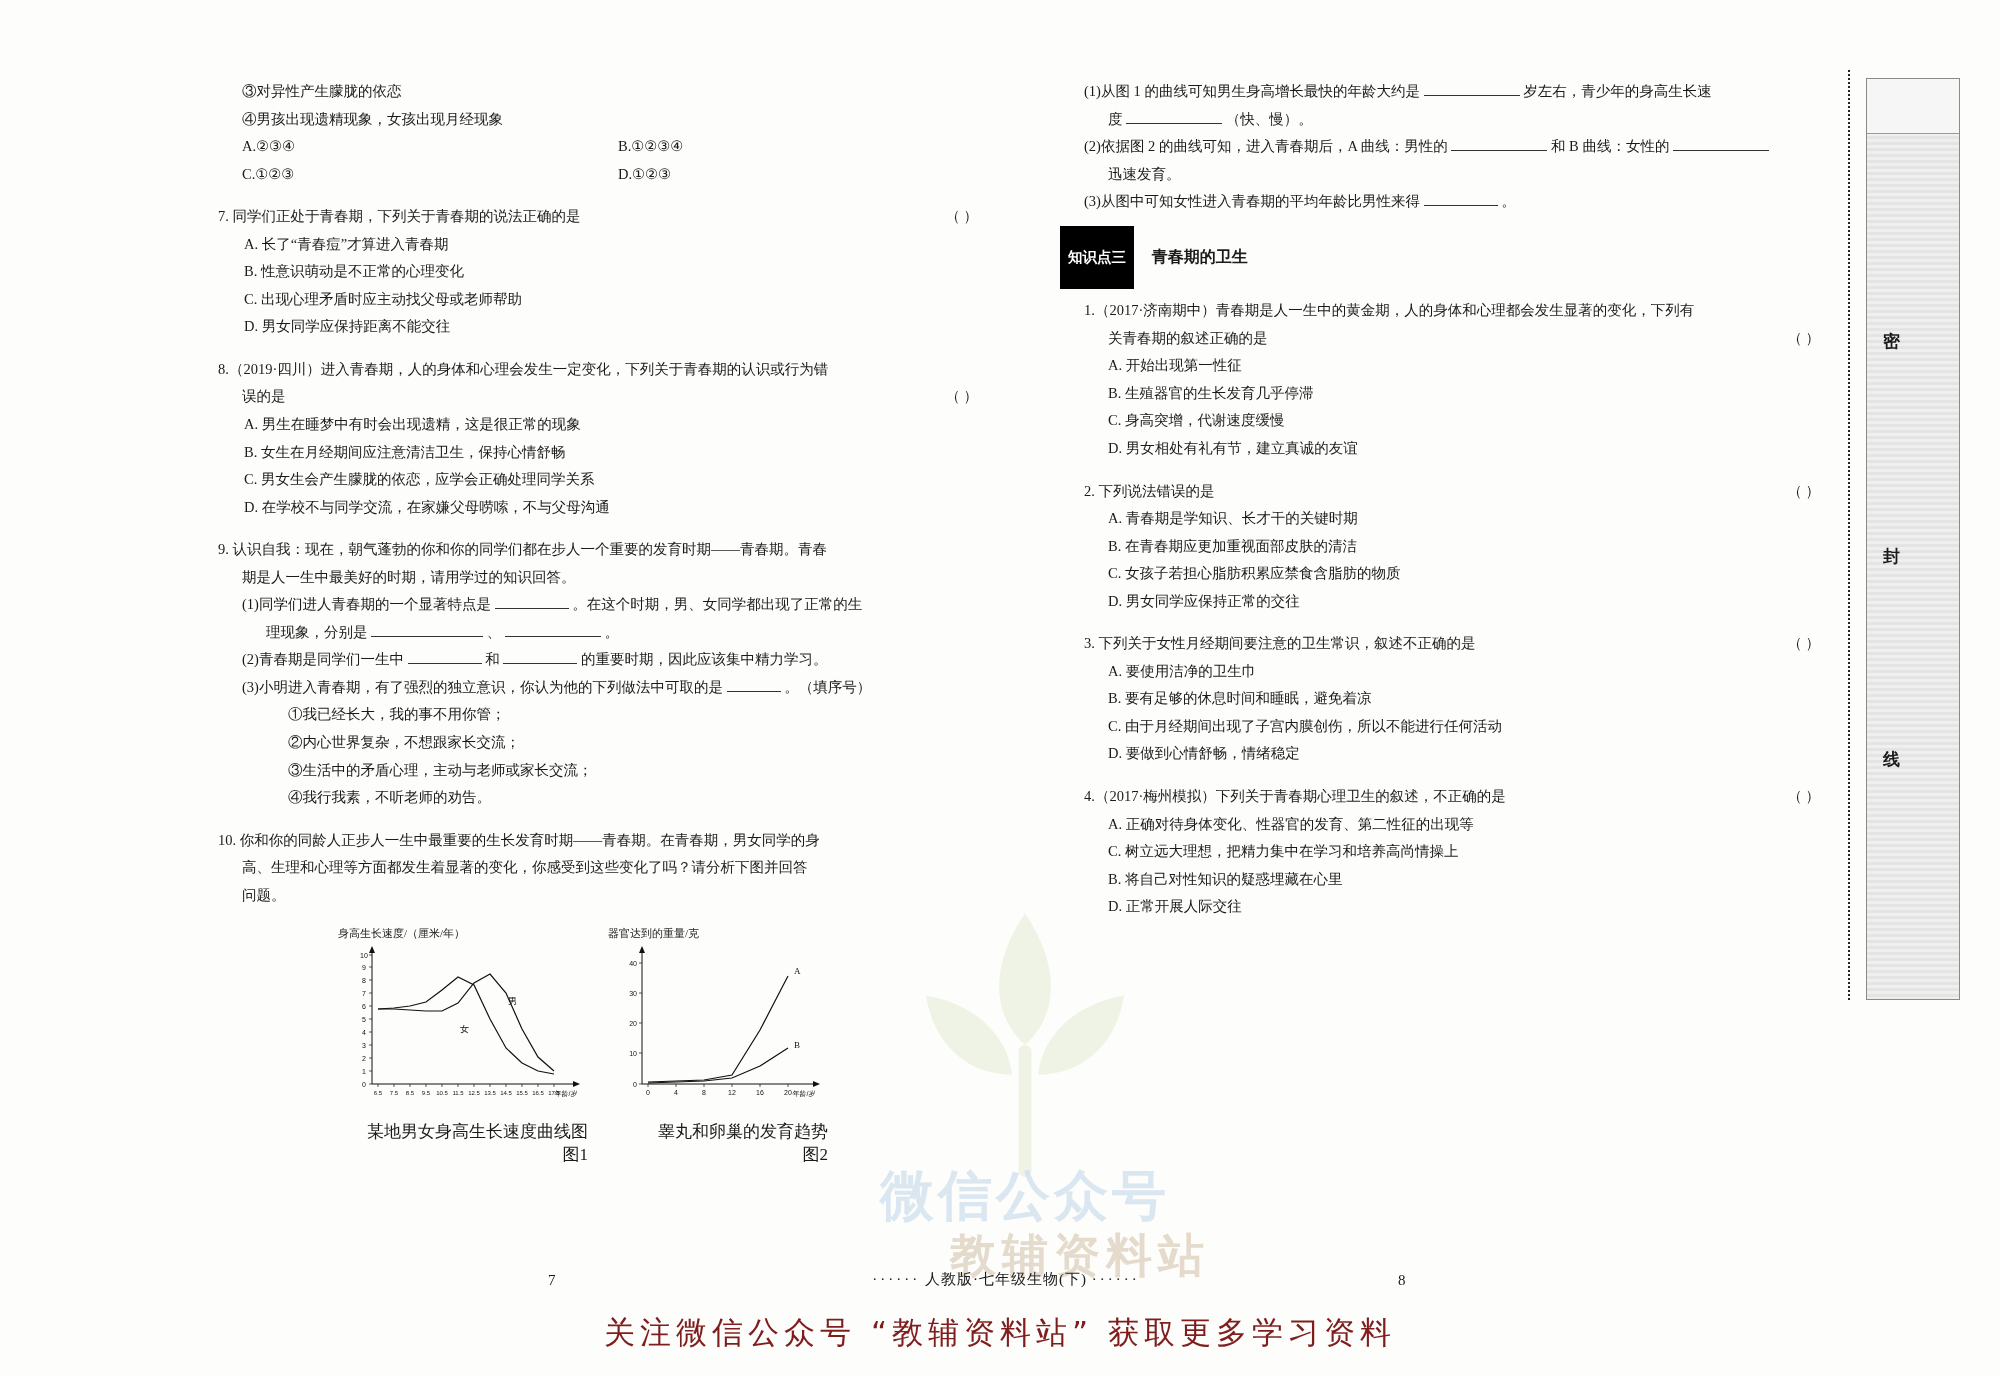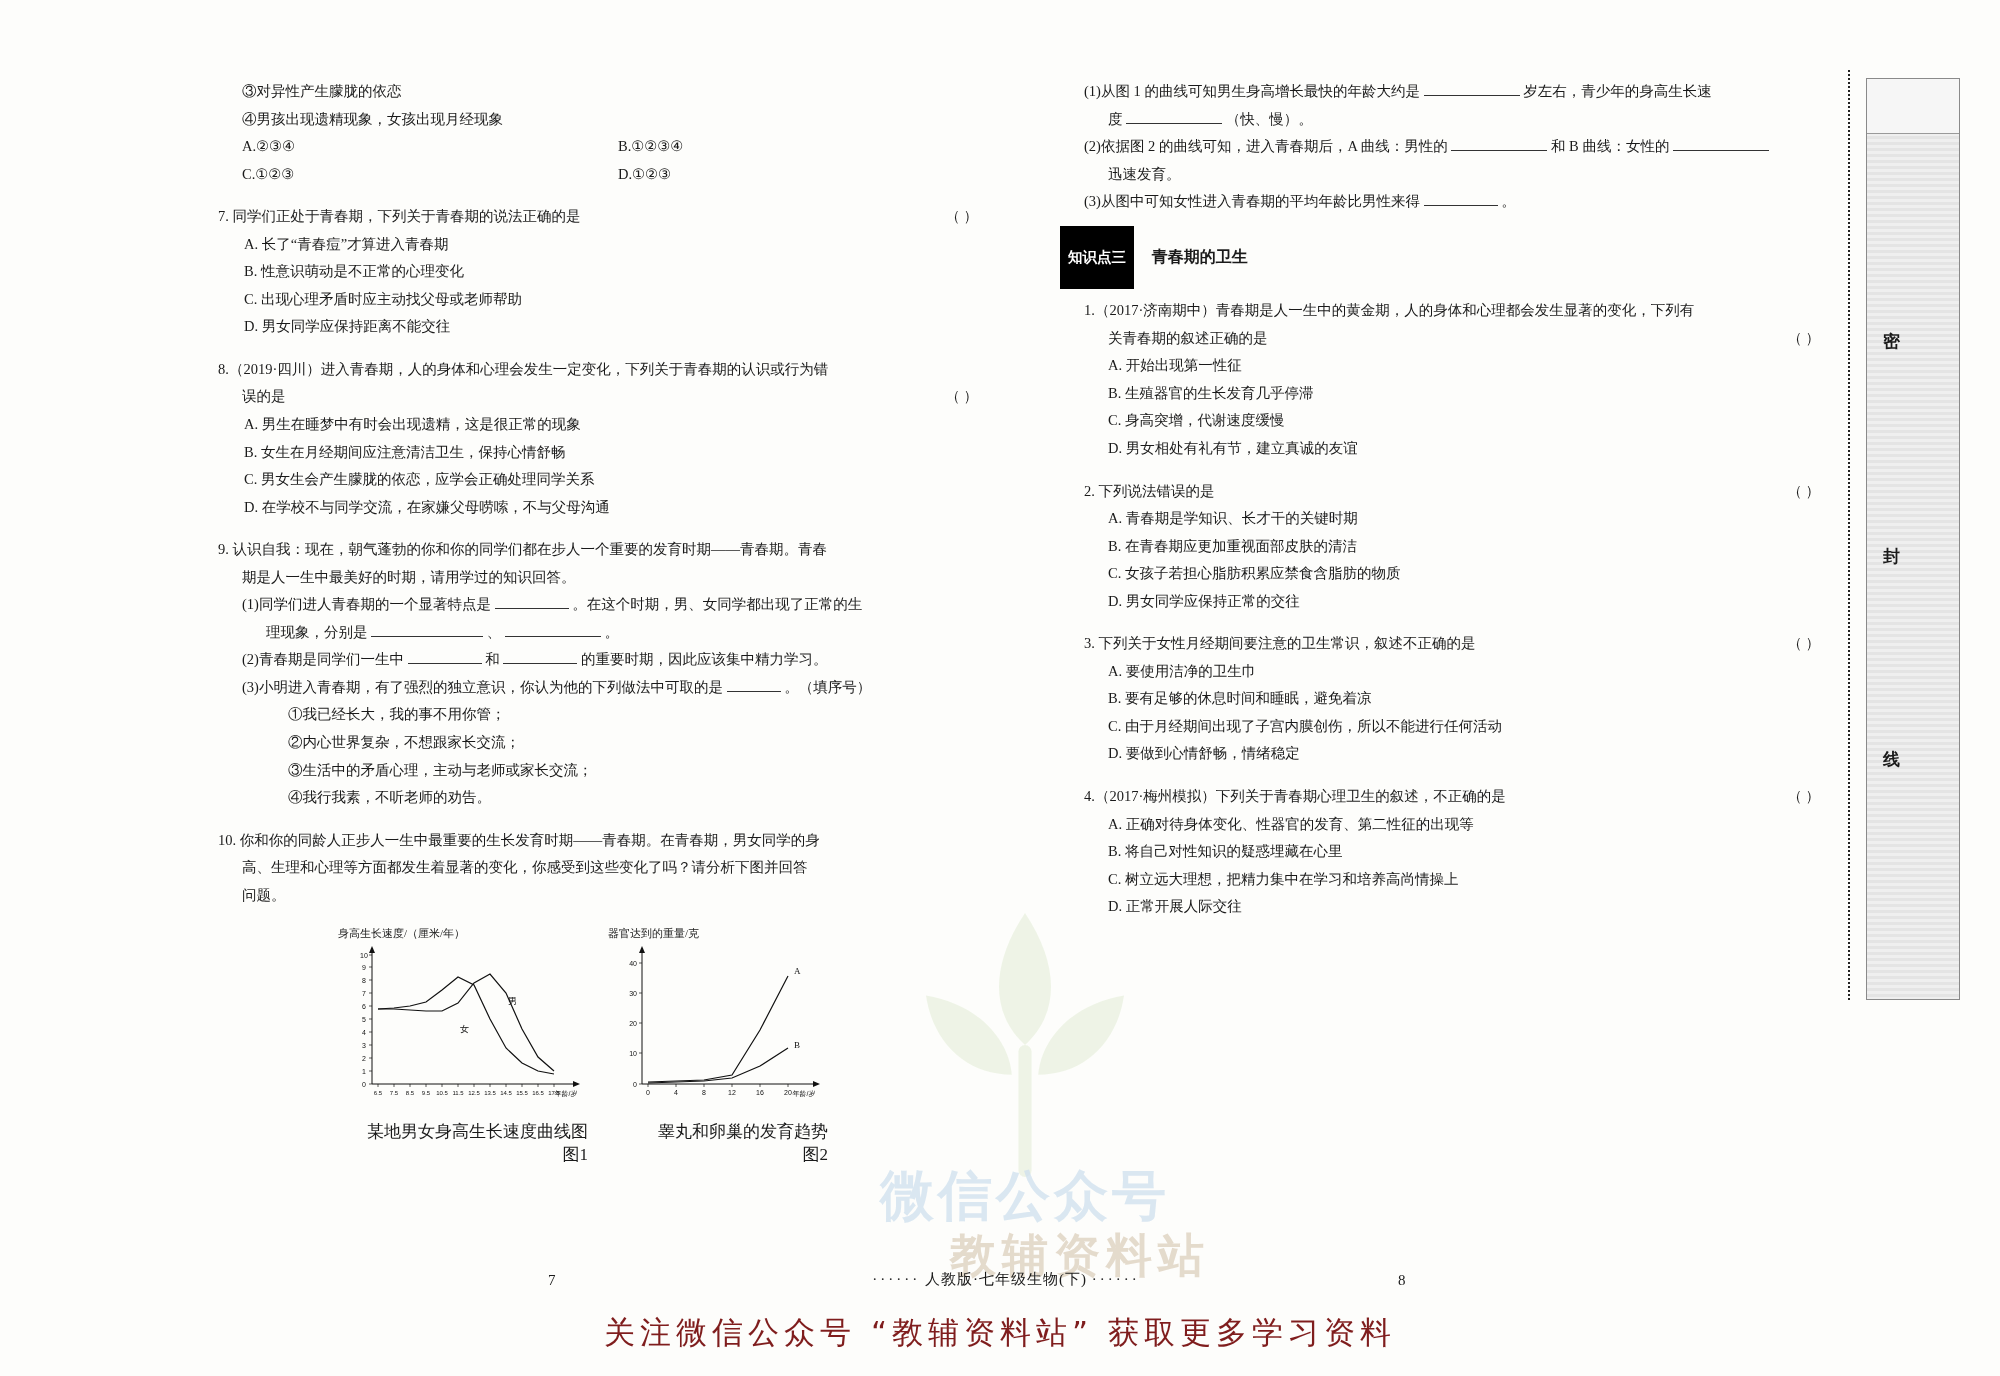--- a/index.html
+++ b/index.html
@@ -442,22 +442,22 @@
     <div class="line indent2">A. 要使用洁净的卫生巾</div>
     <div class="line indent2">B. 要有足够的休息时间和睡眠，避免着凉</div>
     <div class="line indent2">C. 由于月经期间出现了子宫内膜创伤，所以不能进行任何活动</div>
     <div class="line indent2">D. 要做到心情舒畅，情绪稳定</div>
 
     <div class="line indent1 q">
       <span>4.（2017·梅州模拟）下列关于青春期心理卫生的叙述，不正确的是</span>
       <span class="paren">（      ）</span>
     </div>
     <div class="line indent2">A. 正确对待身体变化、性器官的发育、第二性征的出现等</div>
+    <div class="line indent2">C. 树立远大理想，把精力集中在学习和培养高尚情操上</div>
     <div class="line indent2">B. 将自己对性知识的疑惑埋藏在心里</div>
-    <div class="line indent2">C. 树立远大理想，把精力集中在学习和培养高尚情操上</div>
     <div class="line indent2">D. 正常开展人际交往</div>
 
   </div>
 
   <div class="side-strip">
     <div class="hdr"></div>
   </div>
   <div class="dot-line"></div>
   <div class="seal-char" style="top:330px;">密</div>
   <div class="seal-char" style="top:545px;">封</div>

